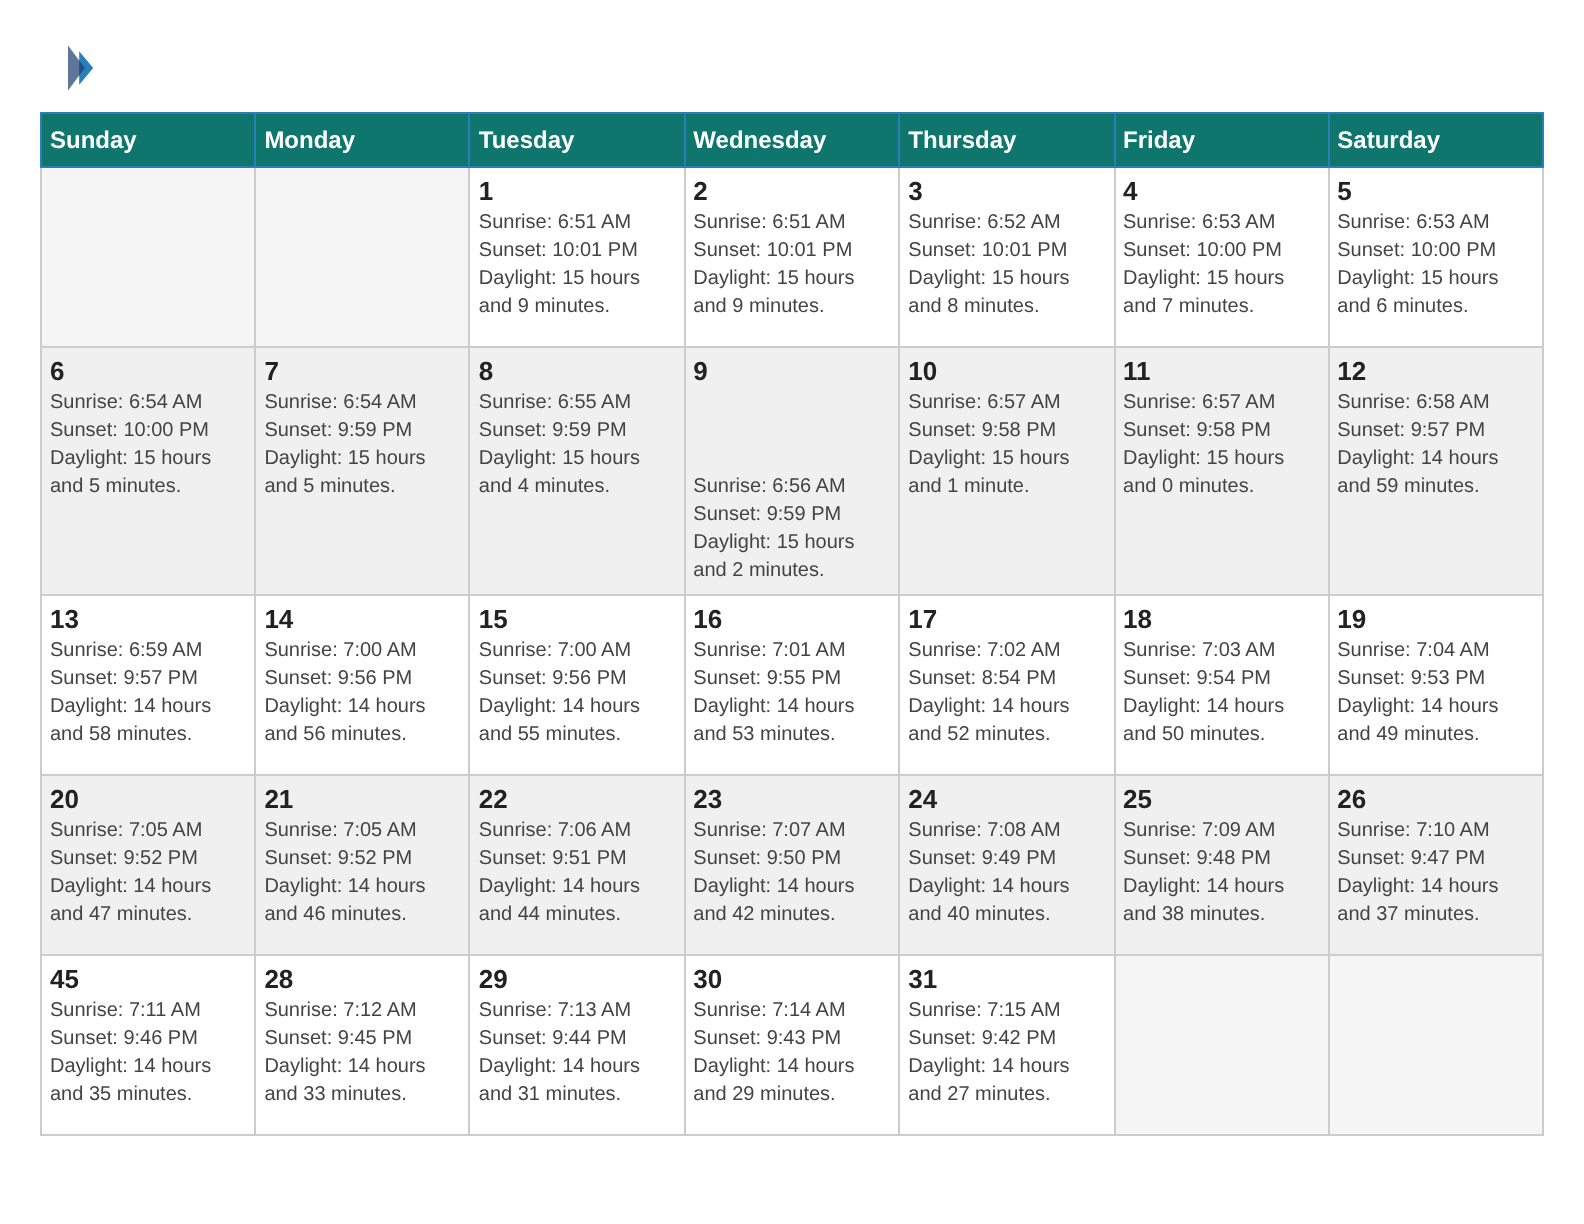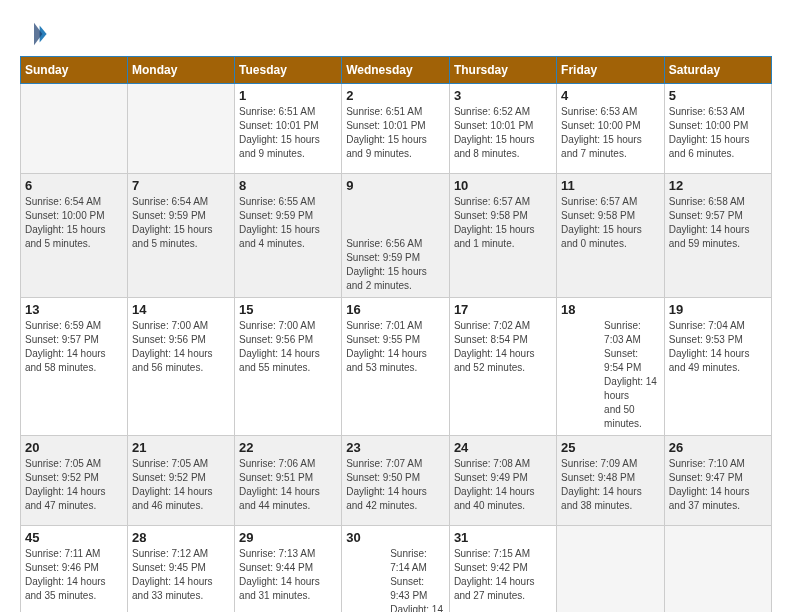--- a/index.html
+++ b/index.html
@@ -45,21 +45,21 @@
     .location-title {
       font-size: 15px;
       color: #333;
     }
     .calendar {
       width: 100%;
       border-collapse: collapse;
       font-size: 11px;
     }
     .calendar th {
-      background: #a16207;
+      background: #0f766e;
       color: #fff;
       padding: 6px 4px;
       text-align: left;
       font-size: 12px;
       font-weight: bold;
       border: 1px solid #2a7fba;
     }
     .calendar td {
       border: 1px solid #ccc;
       vertical-align: top;
@@ -240,21 +240,21 @@
         </td>
         <td>
           <div class="day-number">17</div>
           <div class="day-info" style="white-space: pre-line;">Sunrise: 7:02 AM
 Sunset: 8:54 PM
 Daylight: 14 hours
 and 52 minutes.</div>
         </td>
         <td>
           <div class="day-number">18</div>
-          <div class="day-info" style="white-space: pre-line; margin-left: 43px;">Sunrise: 7:03 AM
+          <div class="day-info" style="white-space: pre-line;">Sunrise: 7:03 AM
 Sunset: 9:54 PM
 Daylight: 14 hours
 and 50 minutes.</div>
         </td>
         <td>
           <div class="day-number">19</div>
           <div class="day-info" style="white-space: pre-line;">Sunrise: 7:04 AM
 Sunset: 9:53 PM
 Daylight: 14 hours
 and 49 minutes.</div>
@@ -328,21 +328,21 @@
         </td>
         <td>
           <div class="day-number">29</div>
           <div class="day-info" style="white-space: pre-line;">Sunrise: 7:13 AM
 Sunset: 9:44 PM
 Daylight: 14 hours
 and 31 minutes.</div>
         </td>
         <td>
           <div class="day-number">30</div>
-          <div class="day-info" style="white-space: pre-line; margin-left: 44px;">Sunrise: 7:14 AM
+          <div class="day-info" style="white-space: pre-line;">Sunrise: 7:14 AM
 Sunset: 9:43 PM
 Daylight: 14 hours
 and 29 minutes.</div>
         </td>
         <td>
           <div class="day-number">31</div>
           <div class="day-info" style="white-space: pre-line;">Sunrise: 7:15 AM
 Sunset: 9:42 PM
 Daylight: 14 hours
 and 27 minutes.</div>

